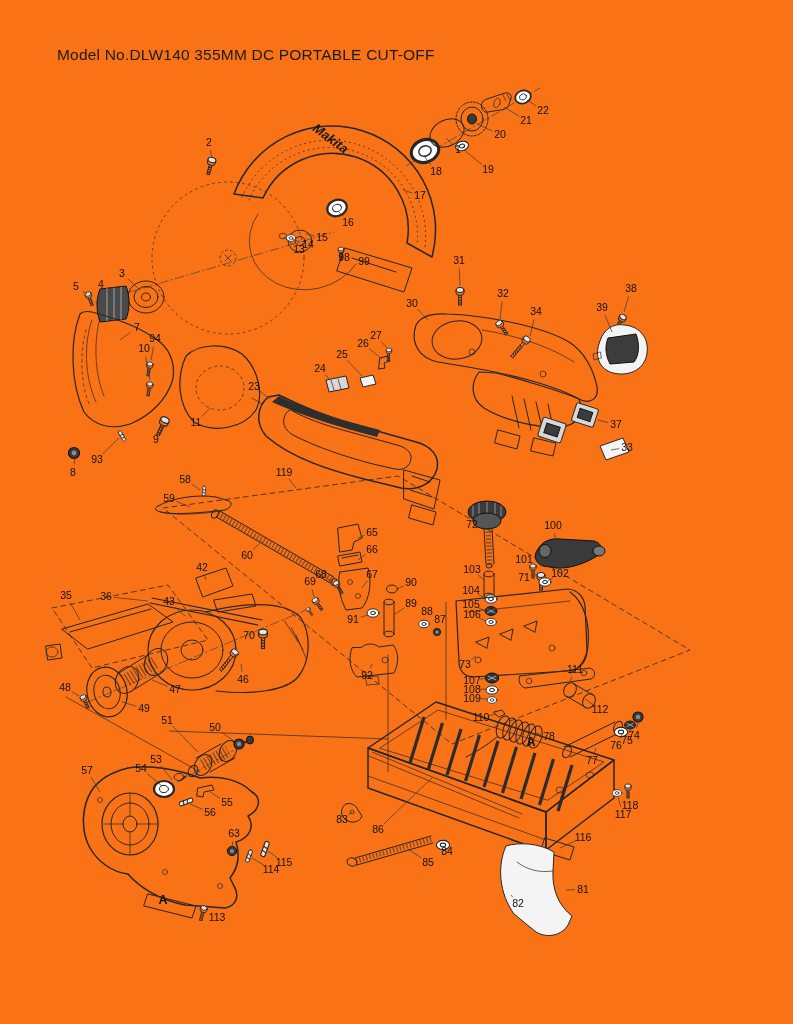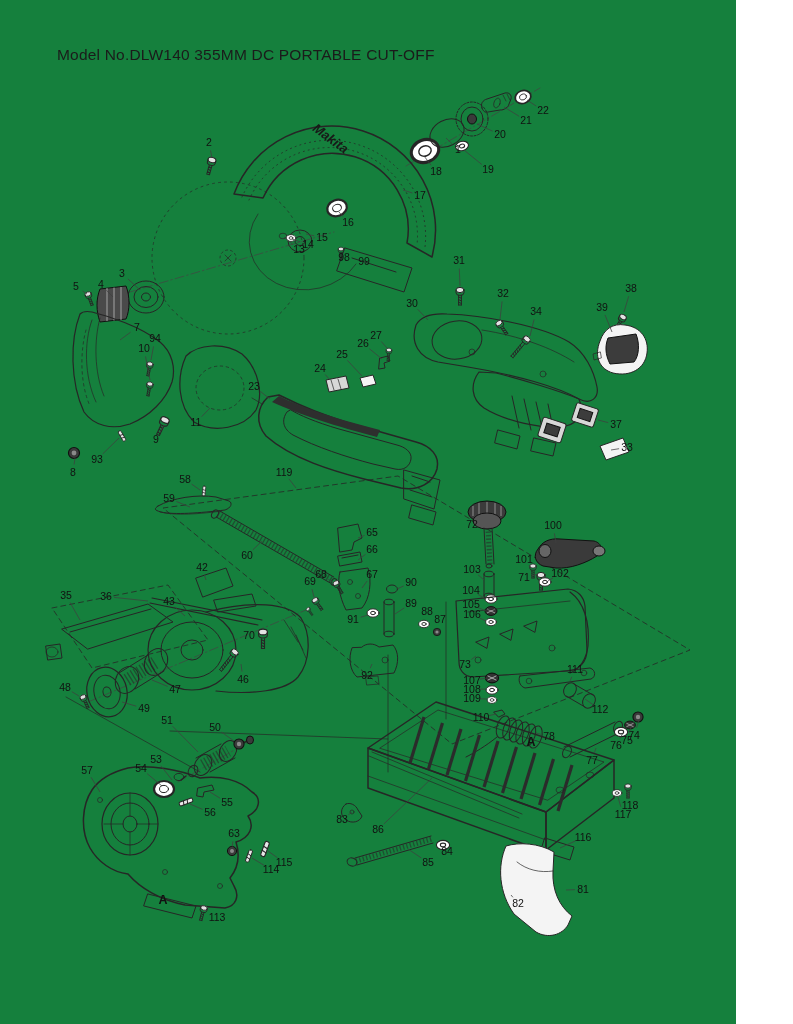--- a/index.html
+++ b/index.html
@@ -1,16 +1,16 @@
 <!DOCTYPE html>
 <html><head>
 <meta charset="utf-8">
 <style>
   html,body{margin:0;padding:0;background:#fff;}
-  .page{position:relative;width:736px;height:1024px;background:#15803d;overflow:hidden;
+  .page{position:relative;width:793px;height:1024px;background:#f97316;overflow:hidden;
         font-family:"Liberation Sans",sans-serif;}
   .title{position:absolute;left:57px;top:46px;font-size:15.5px;color:#1b1b1b;letter-spacing:.2px;}
   svg{position:absolute;left:0;top:0;}
   .ln{fill:none;stroke:#262626;stroke-width:1;stroke-linecap:round;stroke-linejoin:round;}
   .w15{stroke-width:1.5}.w07{stroke-width:.7}.w12{stroke-width:1.2}
   .dash{stroke-dasharray:2.5 3.5}
   .dotted{stroke-dasharray:1 4;stroke-width:.8}
   .bdash{stroke-dasharray:5 4;stroke-width:.8}
   .axis{stroke-dasharray:9 3 1.5 3;stroke-width:.7;stroke:#444}
   .fdk{fill:#3a3a3a;stroke:#111}

